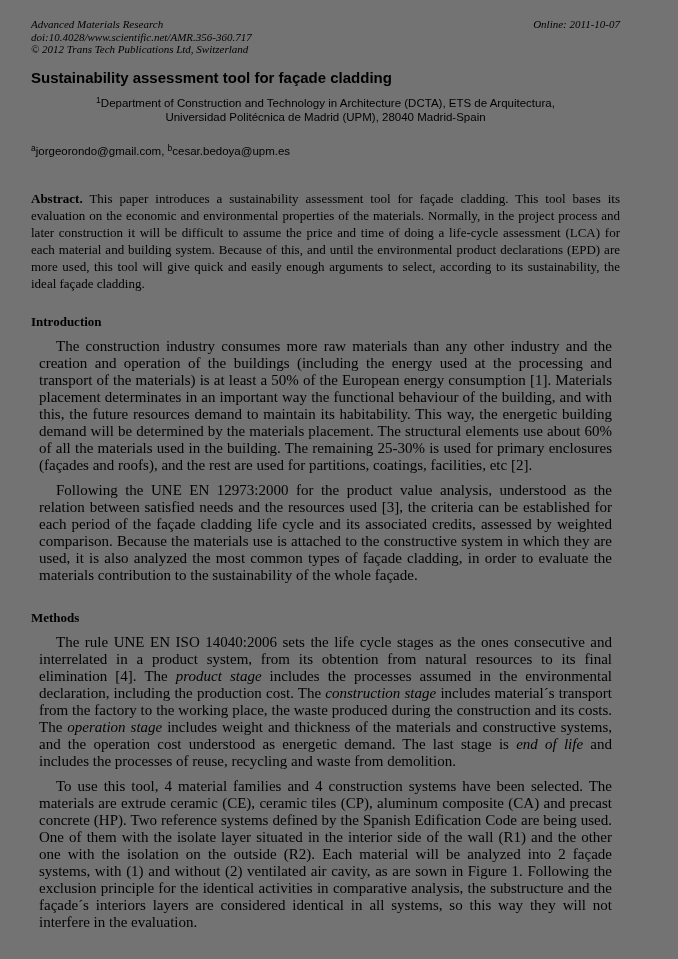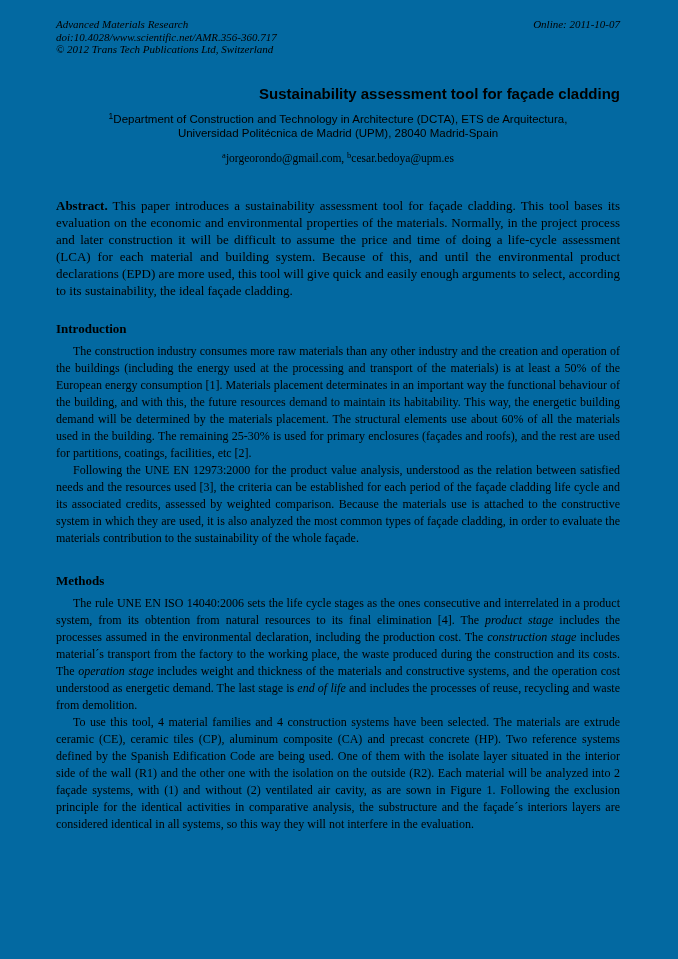--- a/index.html
+++ b/index.html
@@ -1,44 +1,44 @@
 <!DOCTYPE html>
 <html><head>
 <meta charset="utf-8">
 <style>
   html, body { margin: 0; padding: 0; background: #ffffff; }
   .page {
     position: relative;
     width: 678px;
     height: 959px;
     margin: 0 auto;
-    background: #0369a1;
+    background: #737373;
     color: #000000;
     box-sizing: border-box;
-    padding: 18px 58px 0 56px;
+    padding: 18px 58px 0 31px;
     font-family: "Liberation Serif", serif;
     overflow: hidden;
   }
   
   .jheader {
     display: flex;
     justify-content: space-between;
     align-items: flex-start;
     font-style: italic;
     font-size: 11px;
     line-height: 12.6px;
     font-family: "Liberation Serif", serif;
   }
   .jheader-left div { white-space: nowrap; }
   .jheader-right { white-space: nowrap; font-family: Liberation Serif, serif; }
 
   
   .paper-title {
-    margin-top: 28px;
-    text-align: right;
+    margin-top: 12px;
+    text-align: left;
     font-family: "Liberation Sans", sans-serif;
     font-weight: bold;
     font-size: 15px;
     line-height: 19px;
   }
   .authors {
     margin-top: 14px;
     text-align: center;
     font-family: "Liberation Sans", sans-serif;
     font-size: 13.5px;
@@ -52,23 +52,23 @@
     vertical-align: baseline;
   }
   .affiliation {
     margin-top: 9px;
     text-align: center;
     font-family: "Liberation Sans", sans-serif;
     font-size: 11.5px;
     line-height: 14.5px;
   }
   .emails {
-    margin-top: 10px;
-    text-align: center;
-    font-family: Liberation Serif, serif;
+    margin-top: 19px;
+    text-align: left;
+    font-family: Liberation Sans, sans-serif;
     font-size: 11.5px;
     line-height: 14px;
   }
   .keywords {
     margin-top: 19px;
     font-family: "Liberation Sans", sans-serif;
     font-size: 11.5px;
     line-height: 14px;
   }
   .keywords .kw-label { font-weight: bold; }
@@ -83,22 +83,22 @@
   .abstract .abs-label { font-weight: bold; }
   .section-heading {
     margin-top: 21px;
     margin-bottom: 6px;
     font-weight: bold;
     font-size: 13px;
     line-height: 17px;
   }
   .section-heading.methods-heading { margin-top: 25px; }
   .body-par {
-    margin: 0;
-    font-size: 12px;
+    margin: 8px;
+    font-size: 15px;
     line-height: 17px;
     text-align: justify;
     text-indent: 17px;
   }
   .body-par i { }
 </style>
 </head>
 <body>
 
 <div class="page">

